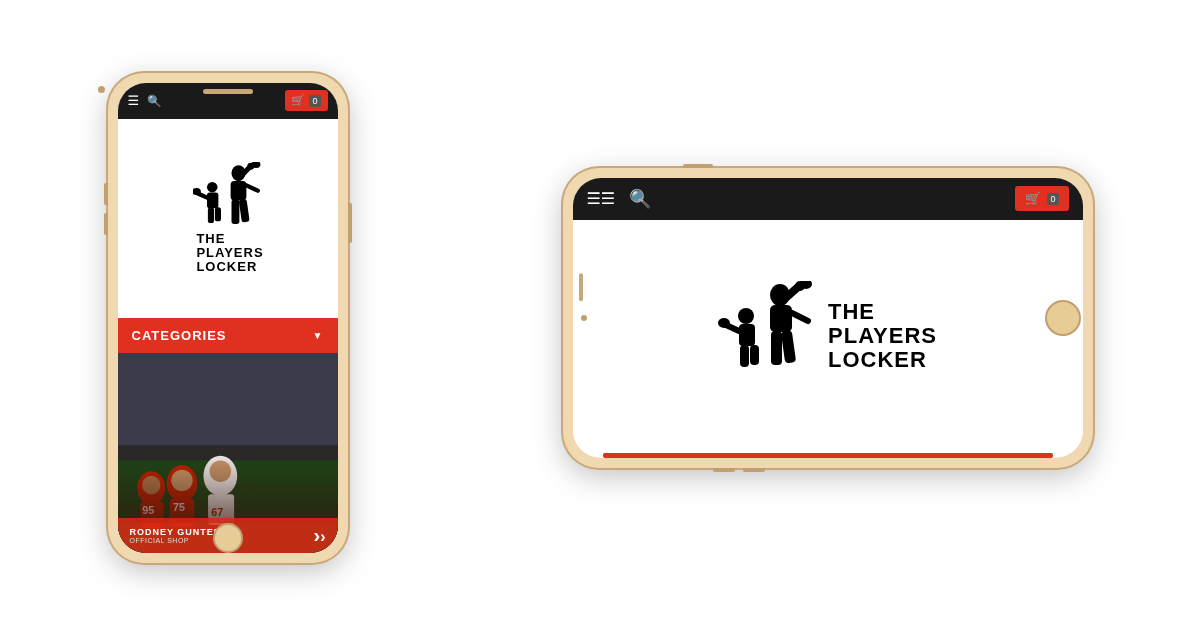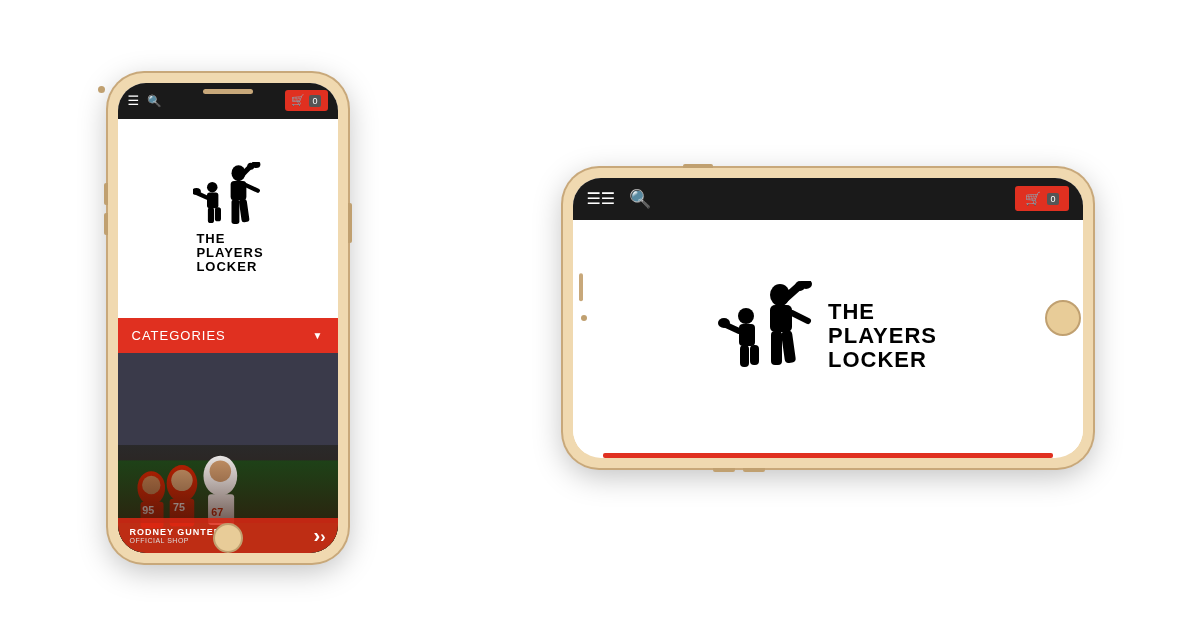--- a/index.html
+++ b/index.html
@@ -155,21 +155,21 @@
       margin-left: 5px;
     }
     .categories-bar {
       background: #e03020;
       display: flex;
       align-items: center;
       justify-content: space-between;
       padding: 10px 14px;
       color: #fff;
       font-size: 13px;
-      font-weight: normal;
+      font-weight: bold;
       letter-spacing: 1px;
       flex-shrink: 0;
     }
     .categories-arrow {
       font-size: 10px;
       color: #fff;
     }
     .sport-image-area {
       background: #333;
       flex: 1;

